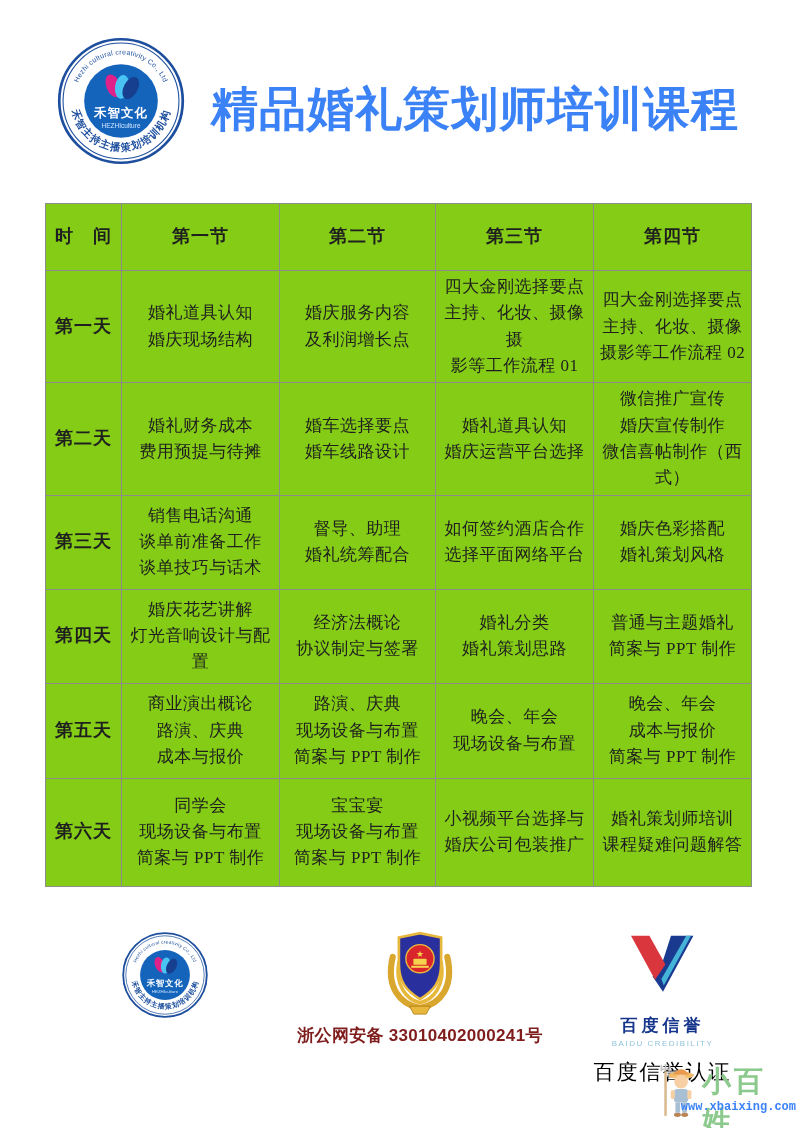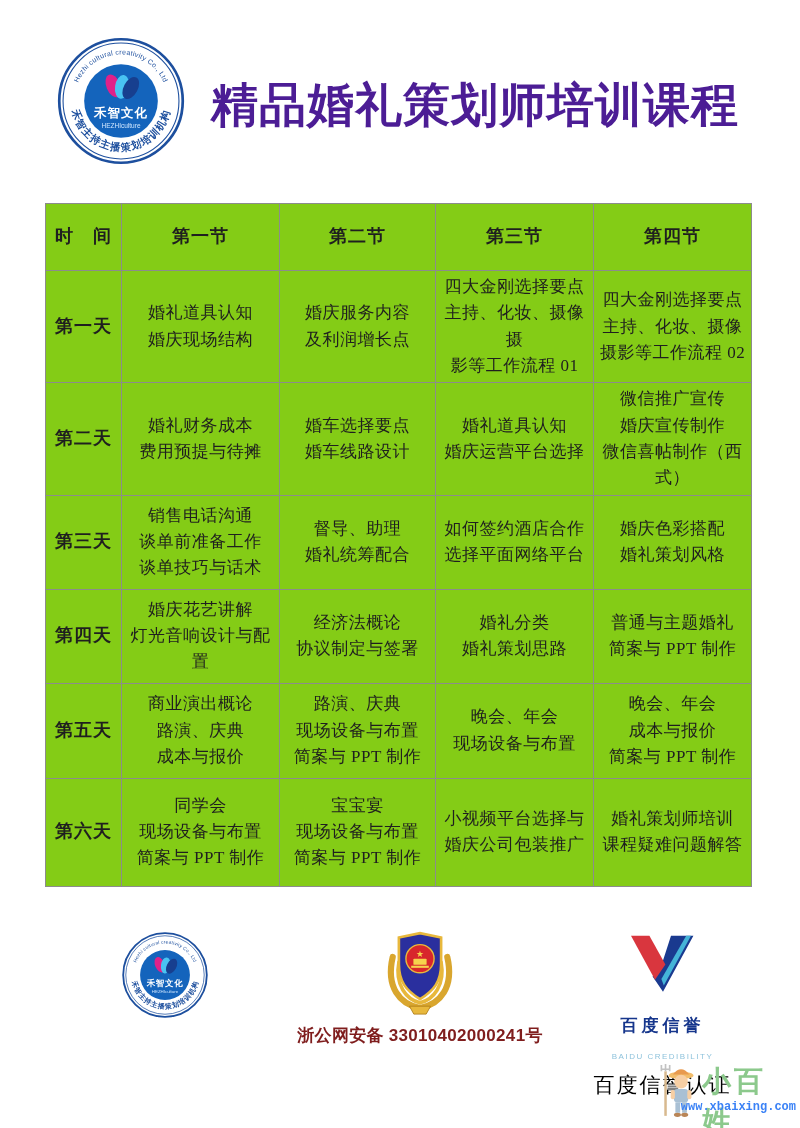--- a/index.html
+++ b/index.html
@@ -7,23 +7,23 @@
   .page {
     position:relative; width:800px; height:1128px; margin:0 auto;
     background:#ffffff; overflow:hidden;
     font-family:"Liberation Serif","DejaVu Serif",serif; color:#1c1c1c;
   }
 
   
   .header-logo { position:absolute; left:56px; top:36px; width:130px; height:130px; }
   .page-title {
     position:absolute; left:188px; top:80px; width:574px;
-    text-align:center; font-size:47px; font-weight:900; color:#4c1d95;
+    text-align:center; font-size:47px; font-weight:900; color:#3b82f6;
     letter-spacing:1px; line-height:58px;
-    font-family:Liberation Mono, monospace;
+    font-family:Liberation Serif, serif;
   }
 
   
   table.schedule {
     position:absolute; left:45px; top:203px; width:706px;
     border-collapse:collapse; table-layout:fixed; background:#84cc16;
   }
   .schedule th, .schedule td {
     border:1px solid #8c8c8c; text-align:center; vertical-align:middle;
     white-space:pre-line; font-size:17px; line-height:1.55;
@@ -51,21 +51,21 @@
   .police-record {
     position:absolute; left:285px; top:1024px; width:270px; text-align:center;
     font-family:"Liberation Sans","DejaVu Sans",sans-serif;
     font-size:17px; font-weight:700; color:#7f1d1d; letter-spacing:0.3px;
   }
   .baidu-block { position:absolute; left:585px; top:931px; width:155px; text-align:center; }
   .baidu-v     { width:82px; height:64px; display:block; margin:0 auto; }
   .baidu-cn    { font-family:"Liberation Sans","DejaVu Sans",sans-serif;
                  font-size:17px; color:#16368c; letter-spacing:4px; font-weight:600; margin-top:19px; }
   .baidu-en    { font-family:"Liberation Sans","DejaVu Sans",sans-serif;
-                 font-size:8px; color:#8fc3dc; letter-spacing:1.5px; margin-top:15px; }
+                 font-size:8px; color:#8fc3dc; letter-spacing:1.5px; margin-top:2px; }
   .baidu-cert  { font-family:"Liberation Sans","DejaVu Sans",sans-serif;
                  font-size:21px; font-weight:400; color:#000; letter-spacing:2px; margin-top:10px; }
 
   
   .watermark { position:absolute; left:658px; top:1060px; width:138px; height:62px; }
   .wm-figure { position:absolute; left:0; top:2px; width:42px; height:58px; }
   .wm-name   { position:absolute; left:44px; top:2px; width:94px; text-align:left;
                font-size:29px; font-weight:700; color:#8cc98c; letter-spacing:3px;
                font-family:"Liberation Serif","DejaVu Serif",serif; }
   .wm-url    { position:absolute; left:18px; top:40px; width:120px; text-align:right;

